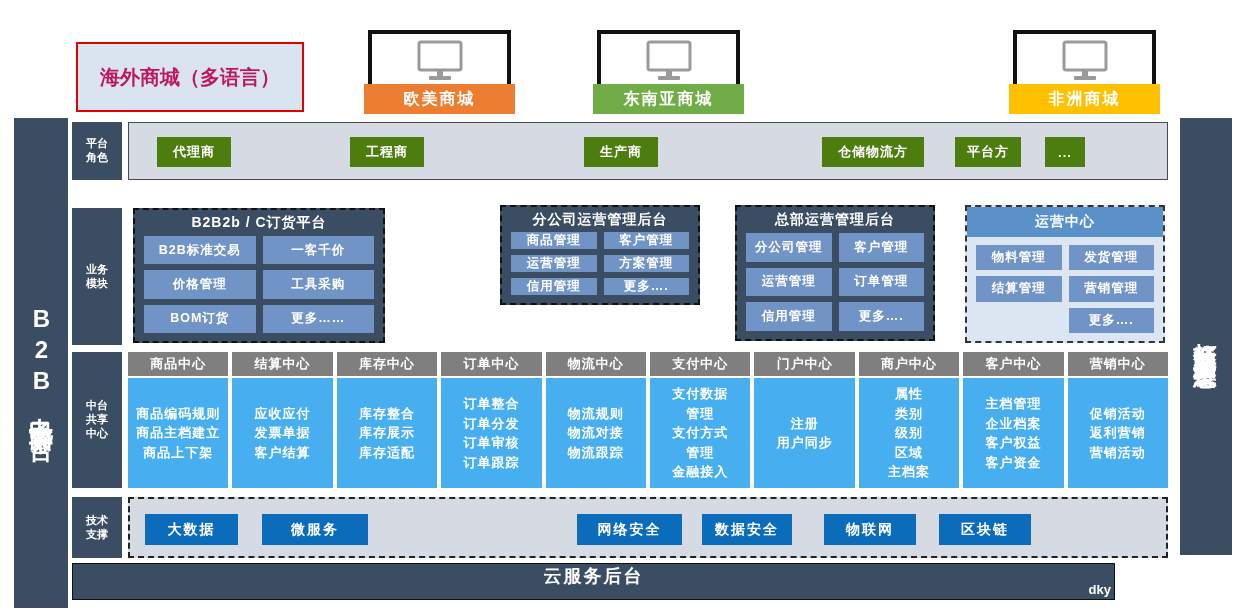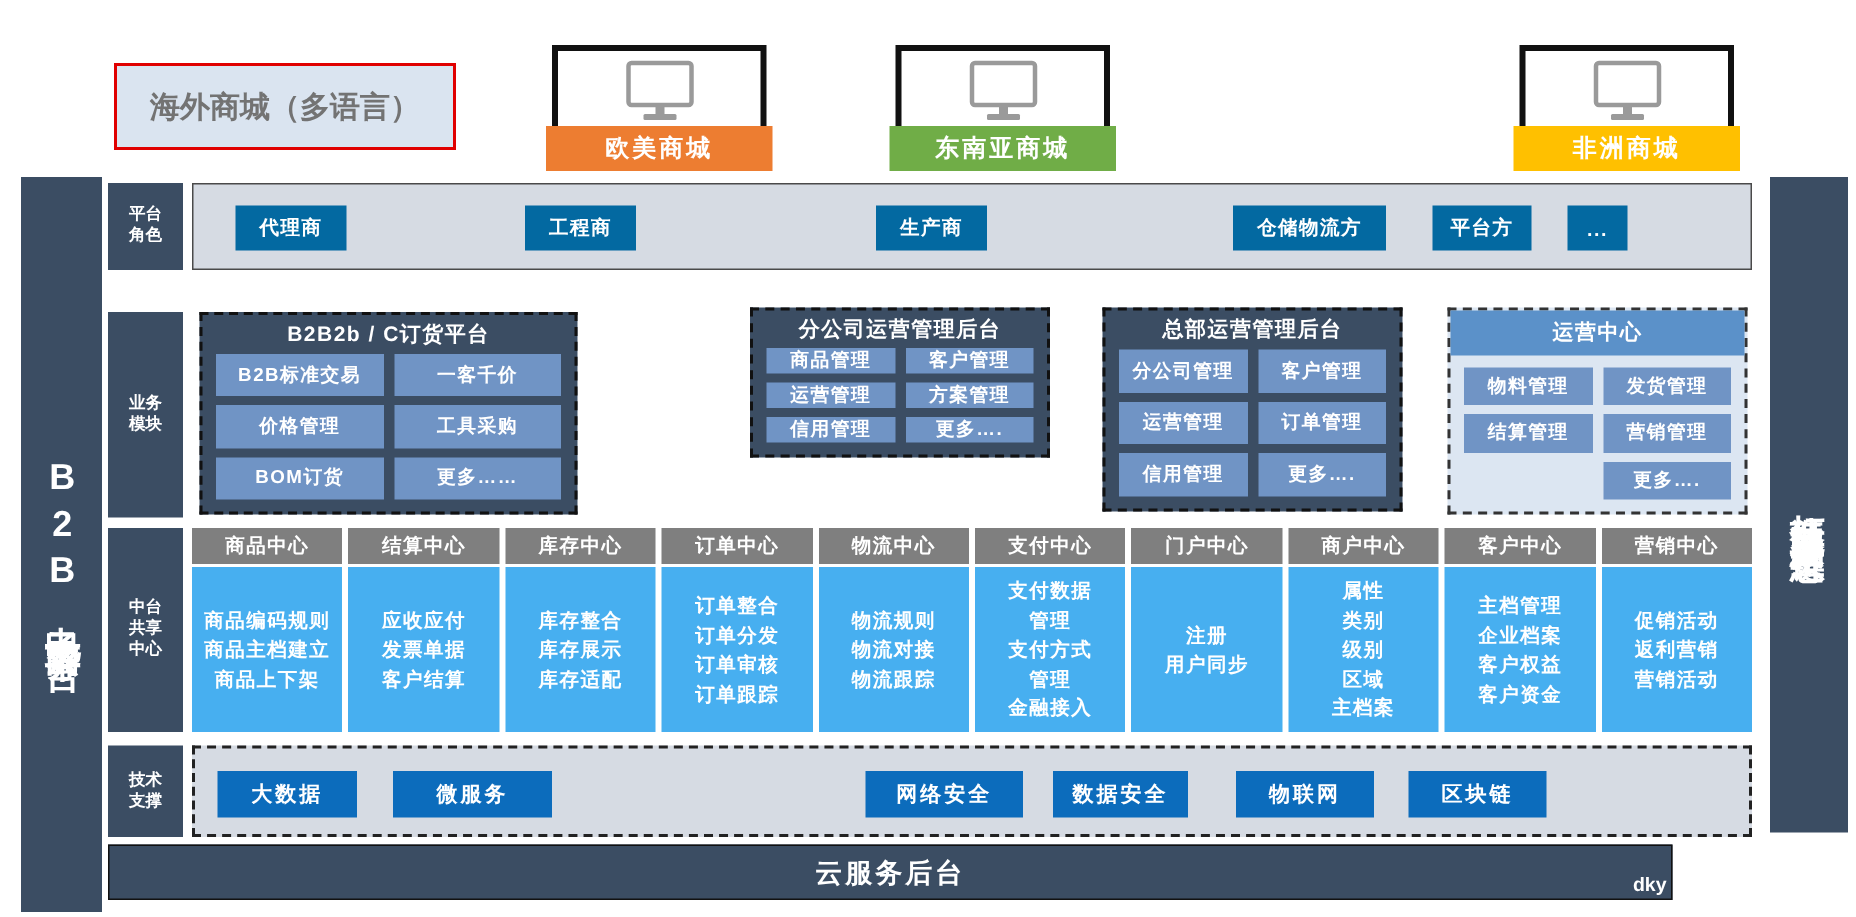--- a/index.html
+++ b/index.html
@@ -4,34 +4,34 @@
 <style>
   html,body{margin:0;padding:0;background:#fff;}
   *{box-sizing:border-box;font-family:"Liberation Sans","DejaVu Sans",sans-serif;}
   #canvas{position:relative;width:1237px;height:611px;background:#fff;overflow:hidden;}
 
   .vbar{position:absolute;background:#3b4d63;color:#fff;display:flex;align-items:center;justify-content:center;
         writing-mode:vertical-rl;text-orientation:upright;font-weight:bold;white-space:nowrap;}
   #left-bar{left:14px;top:118px;width:54px;height:490px;font-size:24px;letter-spacing:4px;}
   #right-bar{left:1180px;top:118px;width:52px;height:437px;font-size:23px;letter-spacing:2px;}
 
-  #overseas-box{position:absolute;left:76px;top:42px;width:228px;height:58px;background:#dae4f0;
+  #overseas-box{position:absolute;left:76px;top:42px;width:228px;height:70px;background:#dae4f0;
         border:2px solid #e00000;display:flex;align-items:center;justify-content:center;
-        font-weight:bold;font-size:20px;color:#737373;}
+        font-weight:bold;font-size:20px;color:#be185d;}
 
   .mall{position:absolute;top:30px;width:143px;}
   .mall-screen{height:62px;background:#fff;border:4px solid #111;display:flex;align-items:center;justify-content:center;}
   .mall-band{position:relative;margin:-8px -4px 0 -4px;height:30px;display:flex;align-items:center;justify-content:center;
         color:#fff;font-weight:bold;font-size:16px;letter-spacing:2px;z-index:2;}
 
   .row-label{position:absolute;left:72px;width:50px;background:#3b4d63;color:#fff;font-weight:bold;font-size:11px;
         display:flex;align-items:center;justify-content:center;text-align:center;white-space:pre-line;line-height:1.25;}
 
   #roles-panel{position:absolute;left:128px;top:122px;width:1040px;height:58px;background:#d6dbe3;border:1px solid #4a4a4a;}
-  .role-btn{position:absolute;top:14px;height:30px;background:#0369a1;color:#fff;font-weight:bold;font-size:13px;
+  .role-btn{position:absolute;top:14px;height:30px;background:#4d7c0f;color:#fff;font-weight:bold;font-size:13px;
         display:flex;align-items:center;justify-content:center;letter-spacing:1px;}
 
   #modules-row{position:absolute;left:128px;top:205px;width:1040px;height:140px;}
   .mod-box{position:absolute;background:#3b4d63;border:2px dashed #111;padding:0 9px 8px 9px;display:flex;flex-direction:column;}
   .mod-title{height:26px;display:flex;align-items:center;justify-content:center;color:#fff;font-weight:bold;font-size:14px;letter-spacing:1px;}
   .mod-grid{display:grid;grid-template-columns:1fr 1fr;gap:6px 7px;flex:1;}
   .mod-btn{background:#7094c5;color:#fff;font-weight:bold;font-size:12.5px;display:flex;align-items:center;justify-content:center;letter-spacing:1px;}
   .mod-btn.empty{background:transparent;}
   #ops-box{background:#dce6f2;border:2px dashed #333;padding:0;}
   #ops-box .mod-title{height:30px;background:#5b91c9;}
@@ -41,21 +41,21 @@
   .mid-col{flex:1;display:flex;flex-direction:column;}
   .mid-head{height:24px;background:#7f7f7f;color:#fff;font-weight:bold;font-size:13px;display:flex;align-items:center;justify-content:center;letter-spacing:1px;}
   .mid-body{flex:1;margin-top:2px;background:#47aff0;color:#fff;font-weight:bold;font-size:13px;line-height:1.5;
         display:flex;align-items:center;justify-content:center;text-align:center;white-space:pre-line;letter-spacing:1px;}
 
   #tech-panel{position:absolute;left:128px;top:497px;width:1040px;height:61px;background:#d6dbe3;border:2px dashed #222;}
   .tech-btn{position:absolute;top:15px;height:31px;background:#0c6cbc;color:#fff;font-weight:bold;font-size:14px;
         display:flex;align-items:center;justify-content:center;letter-spacing:2px;}
 
   #cloud-bar{position:absolute;left:72px;top:563px;width:1043px;height:37px;background:#3b4d63;border:1px solid #111;
-        color:#fff;font-weight:bold;font-size:18px;display:flex;align-items:center;justify-content:center;letter-spacing:2px;}
+        color:#fff;font-weight:bold;font-size:18px;display:flex;justify-content:center;letter-spacing:2px;}
   #watermark{position:absolute;right:3px;bottom:2px;font-size:13px;font-weight:bold;letter-spacing:0;}
 </style>
 </head>
 <body>
 
 <div id="canvas">
 
   <div class="vbar" id="left-bar">B2B电子商务平台</div>
   <div class="vbar" id="right-bar">打造行业跨国采购订货生态链</div>
 

